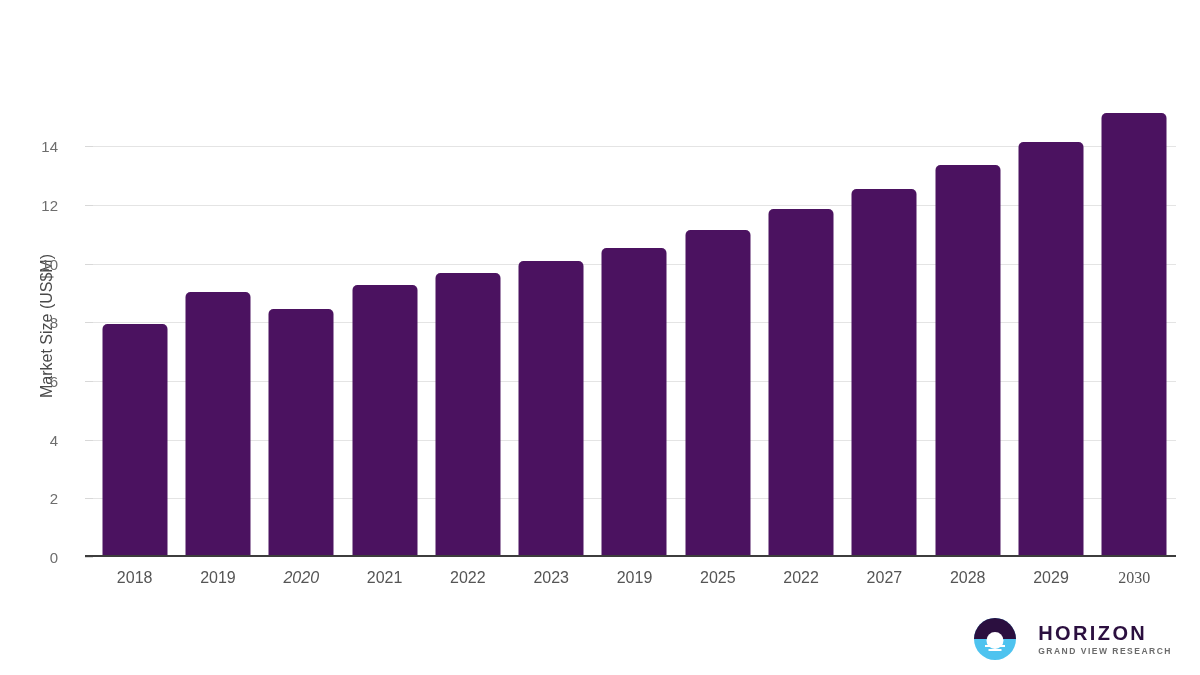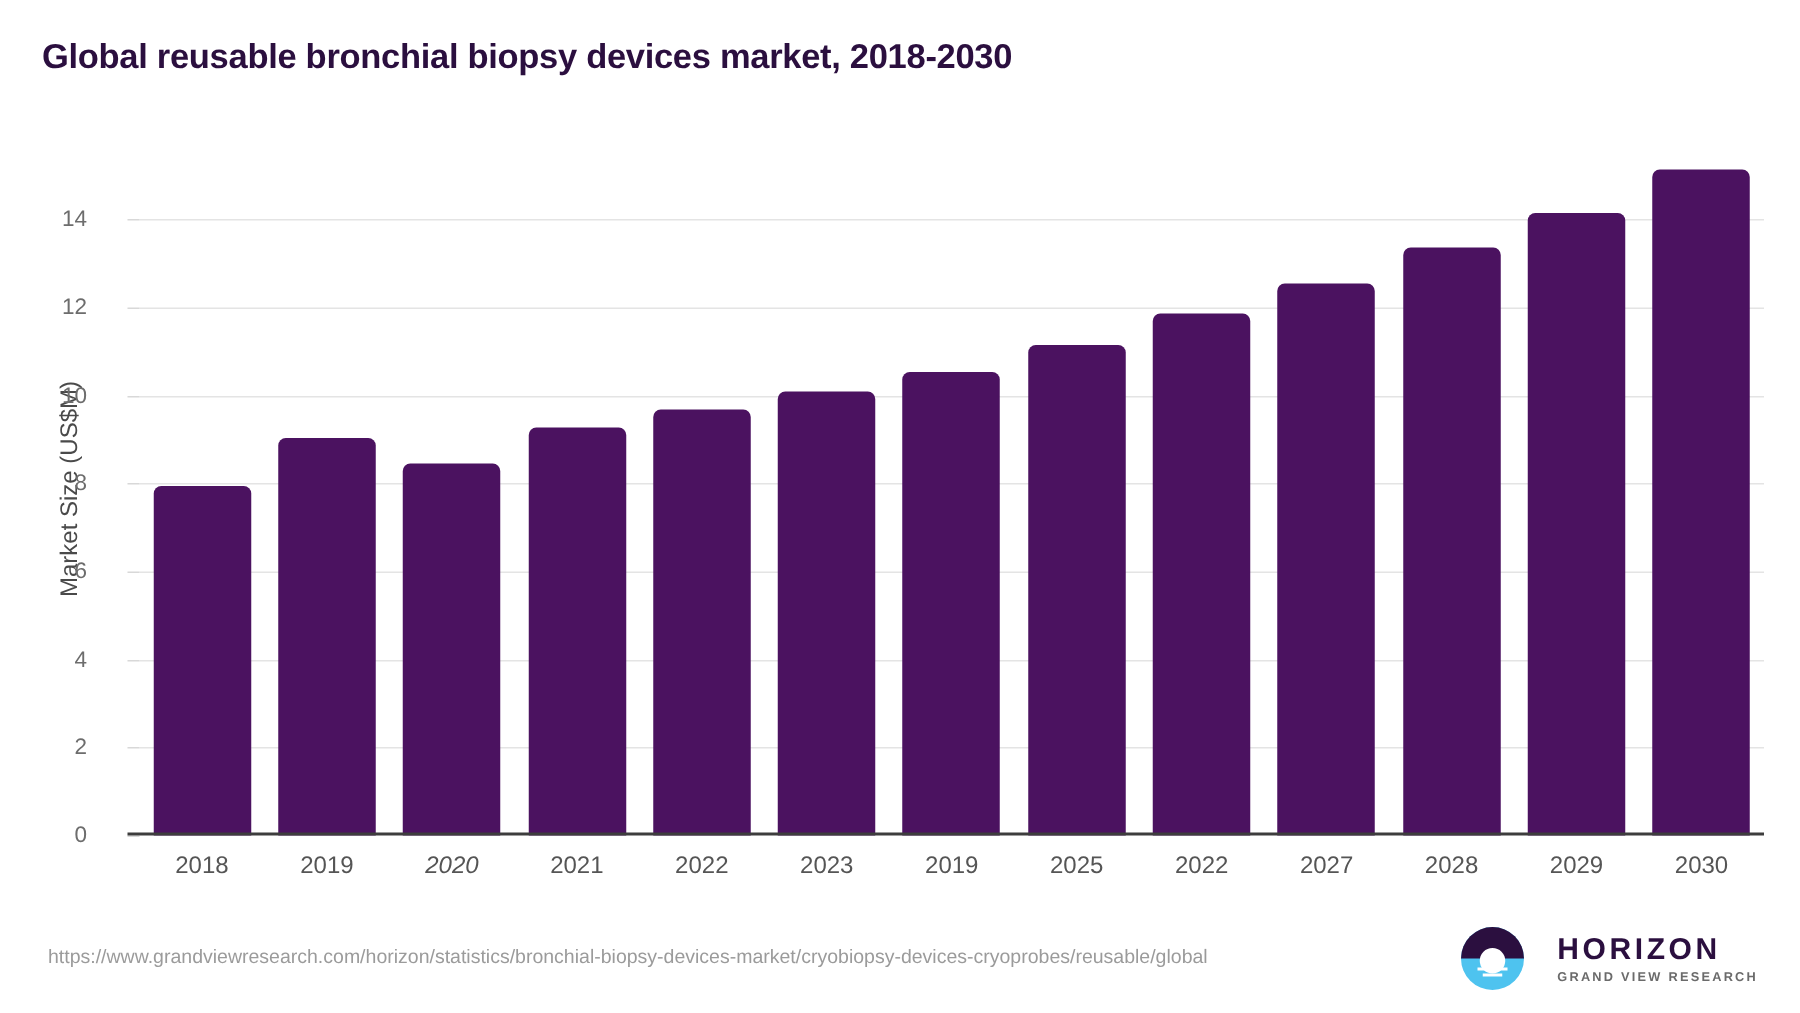--- a/index.html
+++ b/index.html
@@ -200,21 +200,20 @@
     font-weight: bold;
     letter-spacing: 1.5px;
     color: #6b6b6b;
   }
 </style>
 </head>
 <body>
 
 <div class="page">
 
-  <div class="chart-title">Global reusable bronchial biopsy devices market, 2018-2030</div>
 
   <div class="chart-area">
     <div class="plot">
 
       <div class="y-axis-title">Market Size (US$M)</div>
 
       <div class="ytick-wrap" id="ytick-wrap">
           <div class="ytick-tickmark" style="top: 462px;"></div>
           <div class="ytick-label" style="top: 462px;">0</div>
           <div class="gridline" style="top: 403.333px;"></div>
@@ -290,26 +289,25 @@
           <div class="xtick-label" style="left: 166.615px; width: 83.3077px; font-style: italic;">2020</div>
           <div class="xtick-label" style="left: 249.923px; width: 83.3077px;">2021</div>
           <div class="xtick-label" style="left: 333.231px; width: 83.3077px;">2022</div>
           <div class="xtick-label" style="left: 416.538px; width: 83.3077px;">2023</div>
           <div class="xtick-label" style="left: 499.846px; width: 83.3077px;">2019</div>
           <div class="xtick-label" style="left: 583.154px; width: 83.3077px;">2025</div>
           <div class="xtick-label" style="left: 666.462px; width: 83.3077px;">2022</div>
           <div class="xtick-label" style="left: 749.769px; width: 83.3077px;">2027</div>
           <div class="xtick-label" style="left: 833.077px; width: 83.3077px; text-align: center;">2028</div>
           <div class="xtick-label" style="left: 916.385px; width: 83.3077px;">2029</div>
-          <div class="xtick-label" style="left: 999.692px; width: 83.3077px;">2030</div>
+          <div class="xtick-label" style="left: 999.692px; width: 83.3077px; font-family: Liberation Serif, serif;">2030</div>
         </div>
     </div>
   </div>
 
-  <div class="footer-url">https://www.grandviewresearch.com/horizon/statistics/bronchial-biopsy-devices-market/cryobiopsy-devices-cryoprobes/reusable/global</div>
 
   <div class="logo">
     <div class="logo-mark">
       <div class="top-half"></div>
       <div class="sun"></div>
       <div class="ray ray1"></div>
       <div class="ray ray2"></div>
     </div>
     <div class="logo-text">
       <div class="logo-name">HORIZON</div>

